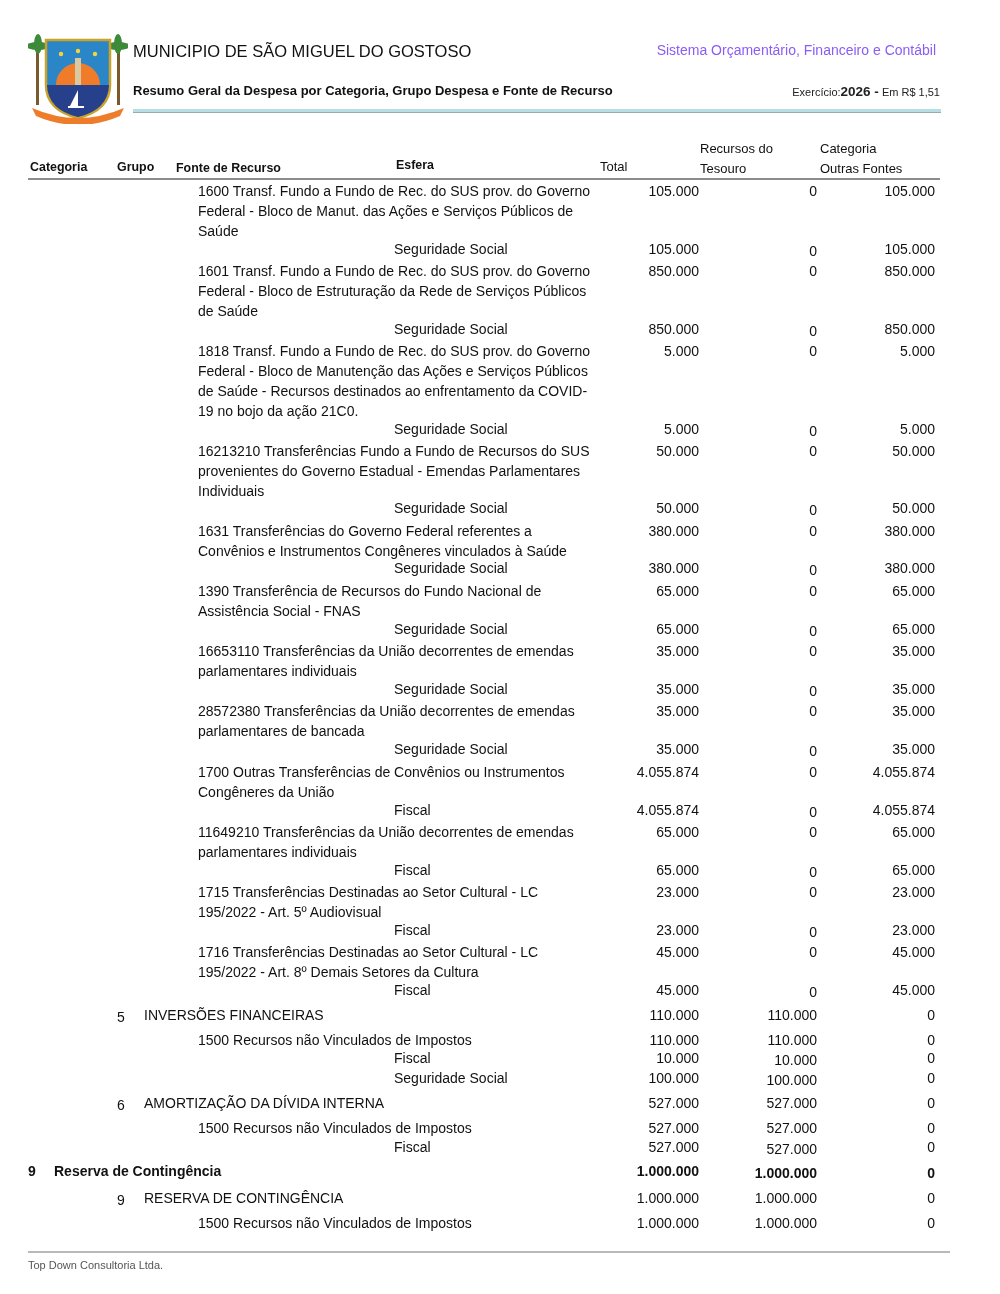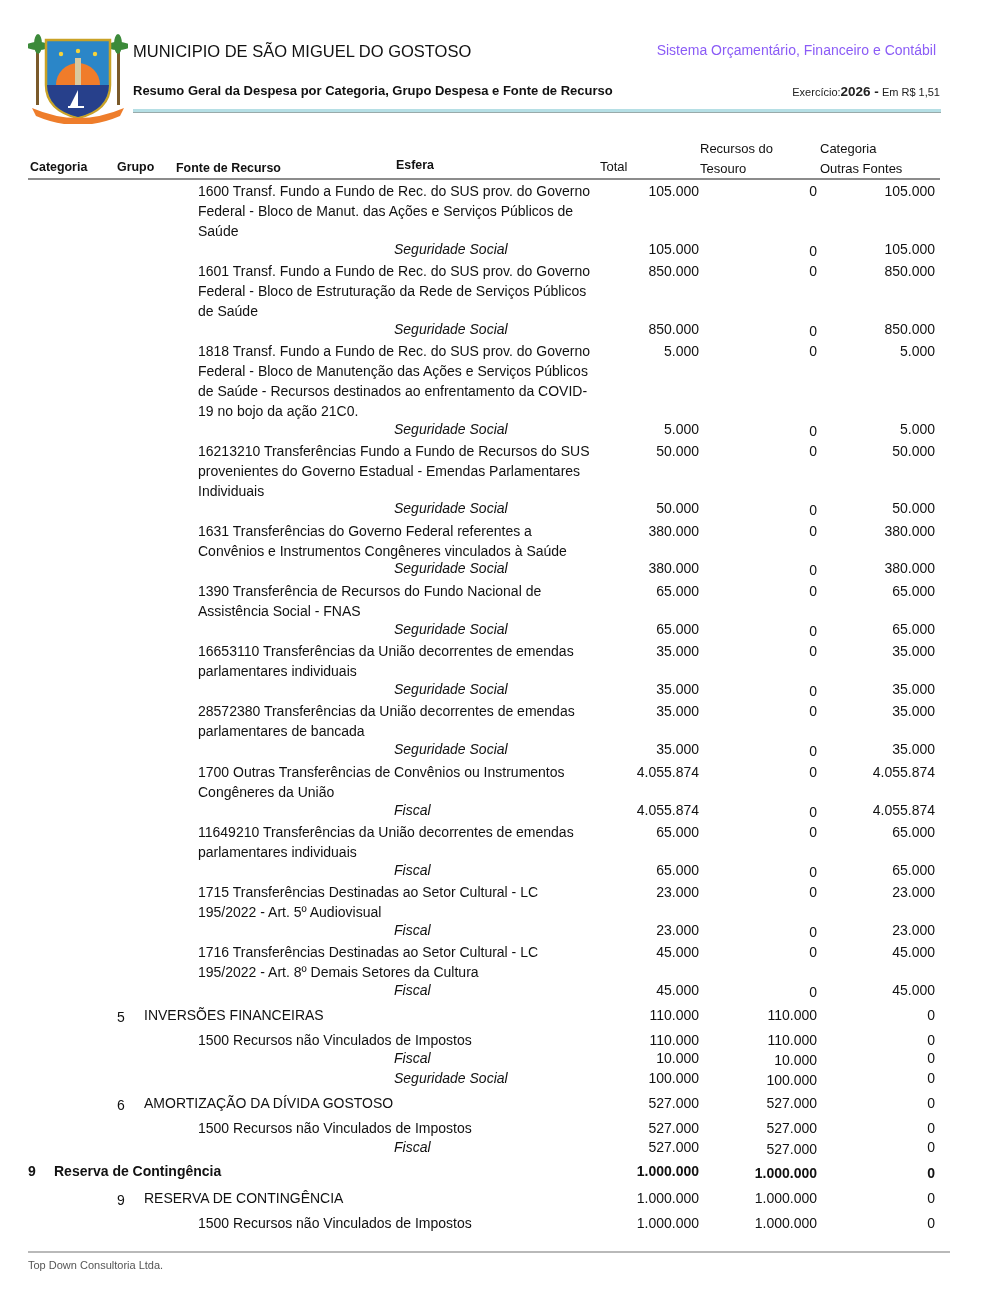--- a/index.html
+++ b/index.html
@@ -11,21 +11,21 @@
   .system { right:64px; top:42px; font-size:14px; color:#8b5cf6; }
   .subtitle { left:133px; top:83px; font-size:13px; font-weight:bold; }
   .exercicio { right:60px; top:84px; font-size:11px; color:#222; white-space:nowrap; }
   .exercicio b { font-size:13.5px; }
   .rule1 { left:133px; top:109px; width:808px; height:3px; background:#b5dfe5; border-bottom:1px solid #9aa; }
   .hdr { font-size:13.5px; font-weight:bold; font-family:"Liberation Sans", sans-serif; transform:scaleX(0.92); transform-origin:left top; white-space:nowrap; }
   .hdr-r { font-size:13px; font-weight:normal; text-align:left; white-space:nowrap; }
   .rule2 { left:28px; top:178px; width:912px; height:2px; background:#8c8c8c; }
   .row { position:absolute; left:0; width:1000px; font-size:14px; line-height:20px; }
   .desc { position:absolute; left:174px; width:395px; white-space:normal;margin-left:24px; }
-  .esfera { position:absolute; left:394px; white-space:nowrap;font-style:italic; }
+  .esfera { position:absolute; left:394px; white-space:nowrap; }
   .num { position:absolute; text-align:right; white-space:nowrap; width:120px; }
   .c1 { left:579px; }
   .c2 { left:697px; }
   .c3 { left:815px; }
   .grp-no { position:absolute; left:117px; }
   .grp-name { position:absolute; left:144px; }
   .cat-no { position:absolute; left:28px; font-weight:bold; }
   .cat-name { position:absolute; left:54px; font-weight:bold; }
   .bold { font-weight:bold; }
   .rule3 { left:28px; top:1251px; width:922px; height:2px; background:#b9b9b9; }
@@ -259,21 +259,21 @@
   </div>
   <div class="row" style="top:1068px;">
     <div class="esfera">Seguridade Social</div>
     <div class="num c1">100.000</div>
     <div class="num c2" style="top:2px;">100.000</div>
     <div class="num c3">0</div>
   </div>
 
   <div class="row" style="top:1093px;">
     <div class="grp-no" style="top:2px;">6</div>
-    <div class="grp-name">AMORTIZAÇÃO DA DÍVIDA GOSTOSO</div>
+    <div class="grp-name">AMORTIZAÇÃO DA DÍVIDA INTERNA</div>
     <div class="num c1">527.000</div>
     <div class="num c2">527.000</div>
     <div class="num c3">0</div>
   </div>
   <div class="row" style="top:1118px;">
     <div class="desc">1500  Recursos não Vinculados de Impostos</div>
     <div class="num c1">527.000</div>
     <div class="num c2">527.000</div>
     <div class="num c3">0</div>
   </div>

